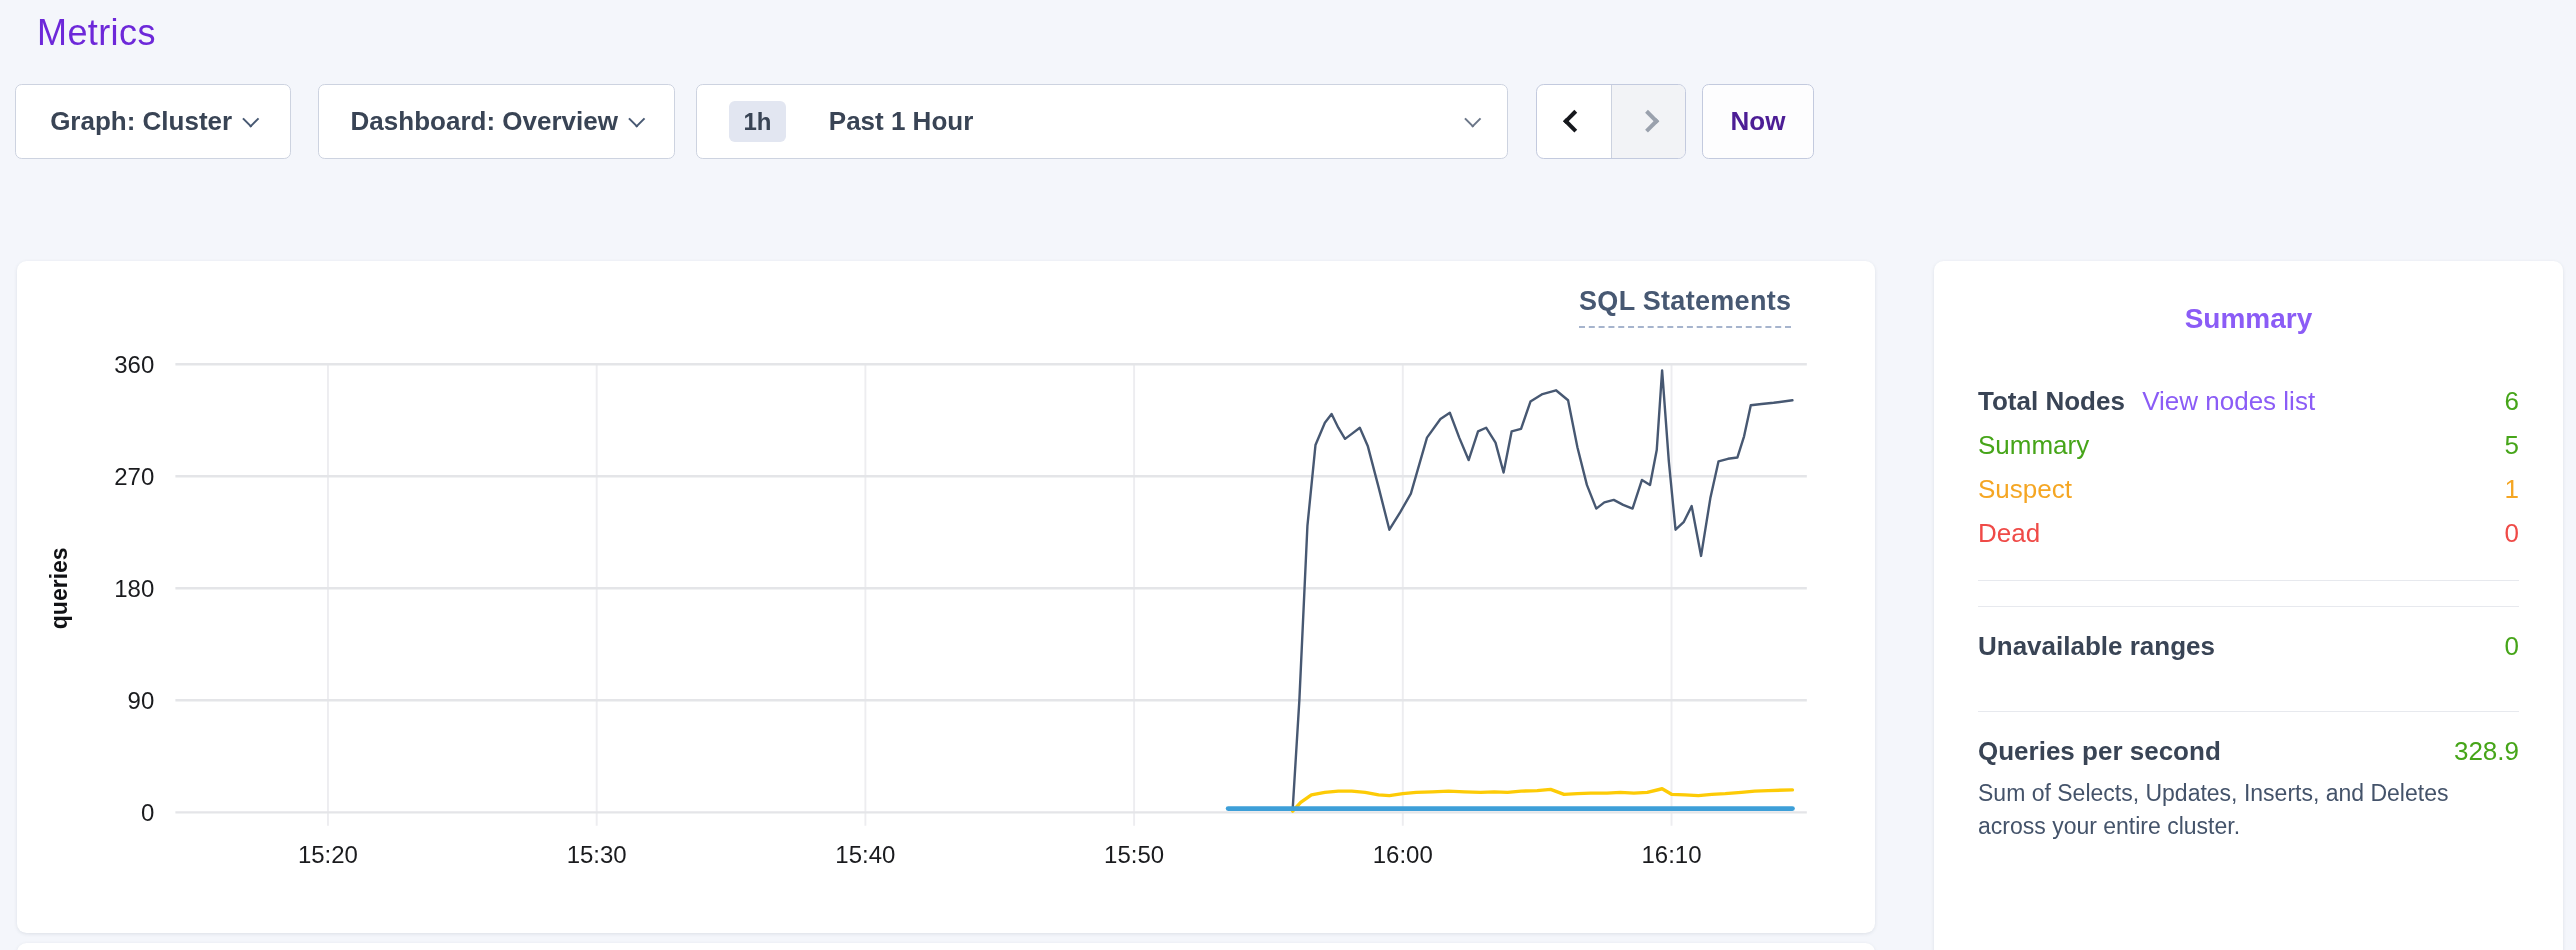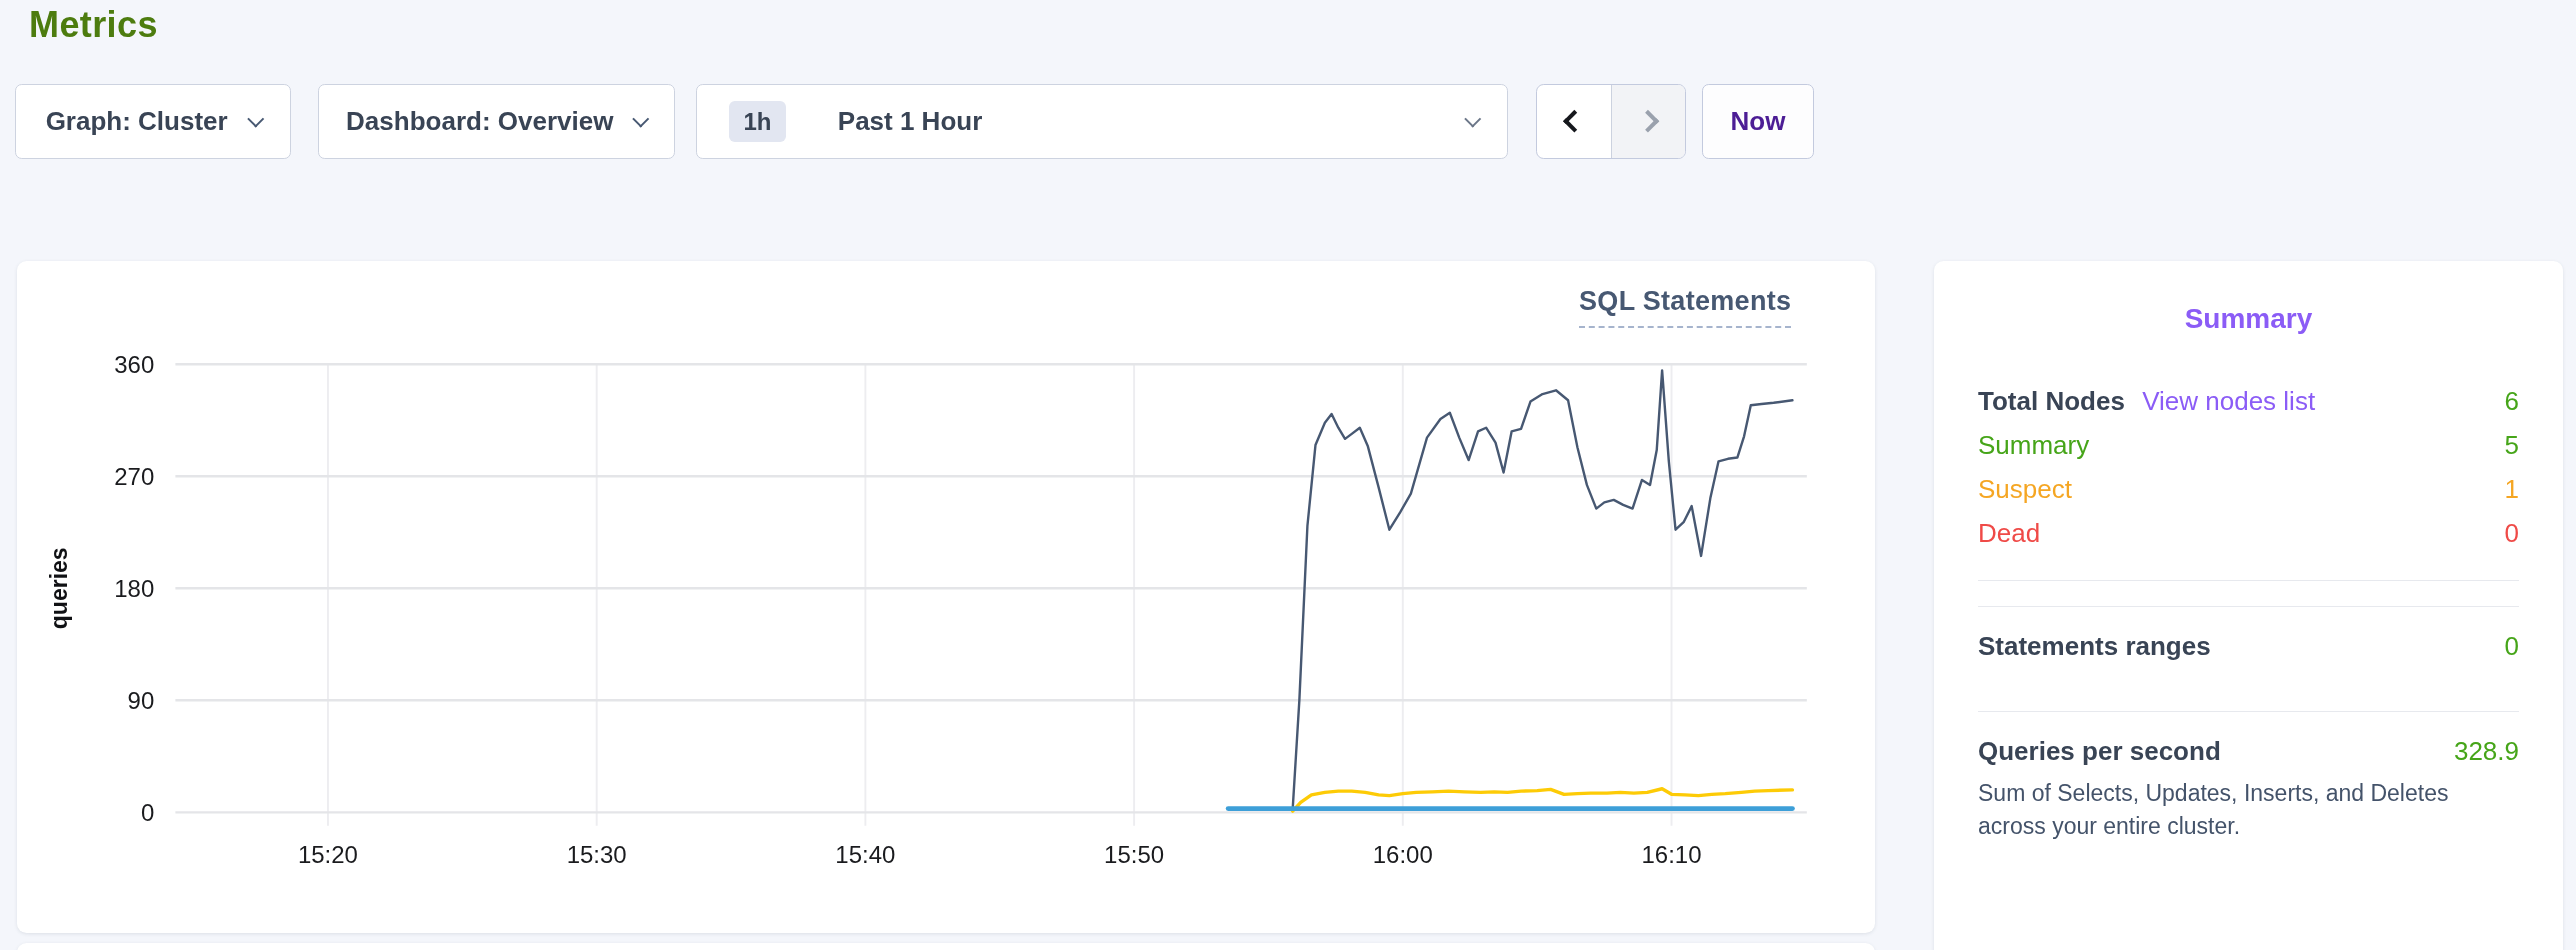--- a/index.html
+++ b/index.html
@@ -4,28 +4,28 @@
 <style>
   * { box-sizing: border-box; }
   html,body { margin:0; padding:0; }
   body {
     width:2576px; height:950px; overflow:hidden; position:relative;
     background:#f4f6fb; color:#394455;
     font-family:"Liberation Sans","DejaVu Sans",sans-serif;
   }
   
   .page-title {
-    position:absolute; left:25px; top:0px; margin:4px;
-    font-size:36px; font-weight:700; color:#4d7c0f; letter-spacing:0.4px;
+    position:absolute; left:25px; top:0px; margin:12px;
+    font-size:36px; font-weight:400; color:#6d28d9; letter-spacing:0.4px;
   }
   
   .tbtn {
     position:absolute; top:84px; height:75px; background:#fff;
     border:1.9px solid #cdd3e0; border-radius:6.7px;
-    display:flex; align-items:center; justify-content:center; gap:22px;
+    display:flex; align-items:center; justify-content:center; gap:13px;
     font-size:26px; font-weight:700; color:#394455; cursor:pointer;
   }
   #graph-dropdown { left:15.4px; width:276px; }
   #dashboard-dropdown { left:318px; width:357px; }
   #time-dropdown { left:696px; width:812px; justify-content:flex-start; padding:0 29px 0 32px; font-weight:600; }
   .time-badge {
     background:#e2e6f1; border-radius:5.8px; padding:6.7px 14.4px;
     font-size:24px; font-weight:700; color:#394455; margin-right:30px;
   }
   .chev {
@@ -162,21 +162,21 @@
       <span class="red">Dead</span>
       <span class="val red">0</span>
     </div>
   </div>
 
   <hr class="sum-divider">
 
   <hr class="sum-divider">
   <div class="sec">
     <div class="sec-row">
-      <span>Statements ranges</span>
+      <span>Unavailable ranges</span>
       <span class="val green">0</span>
     </div>
   </div>
 
   <hr class="sum-divider">
   <div class="sec">
     <div class="sec-row">
       <span>Queries per second</span>
       <span class="val green">328.9</span>
     </div>

